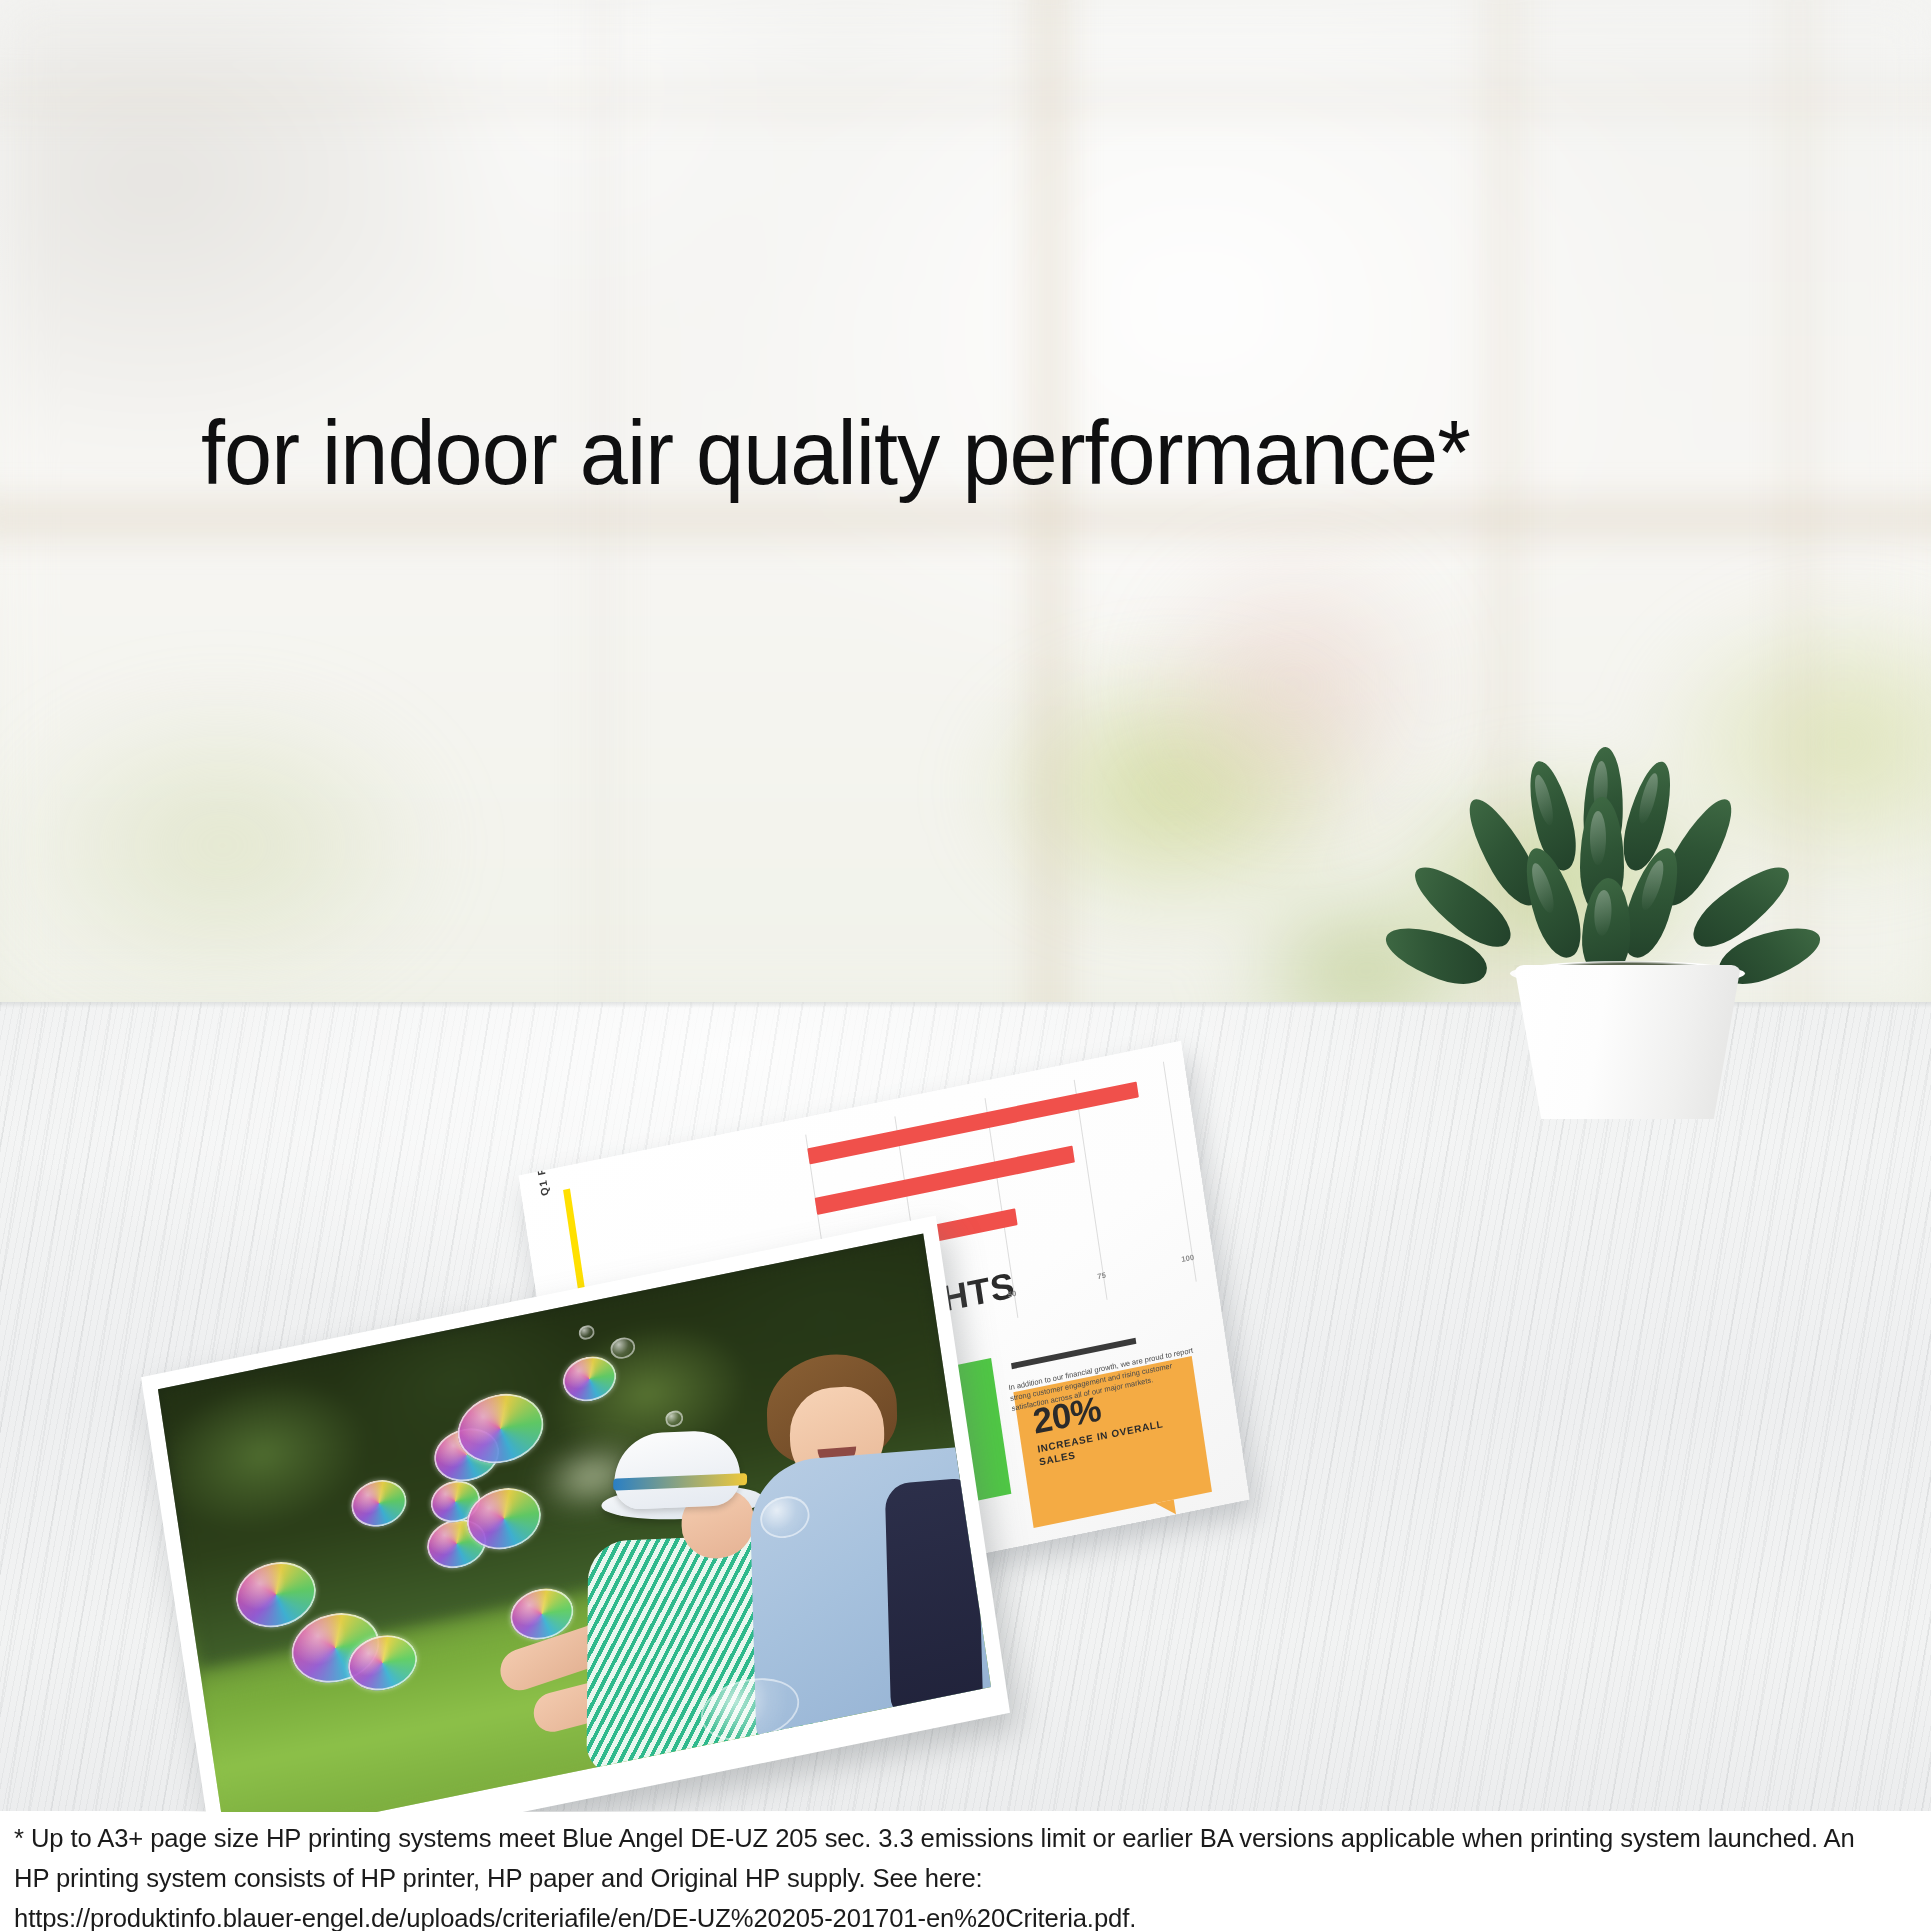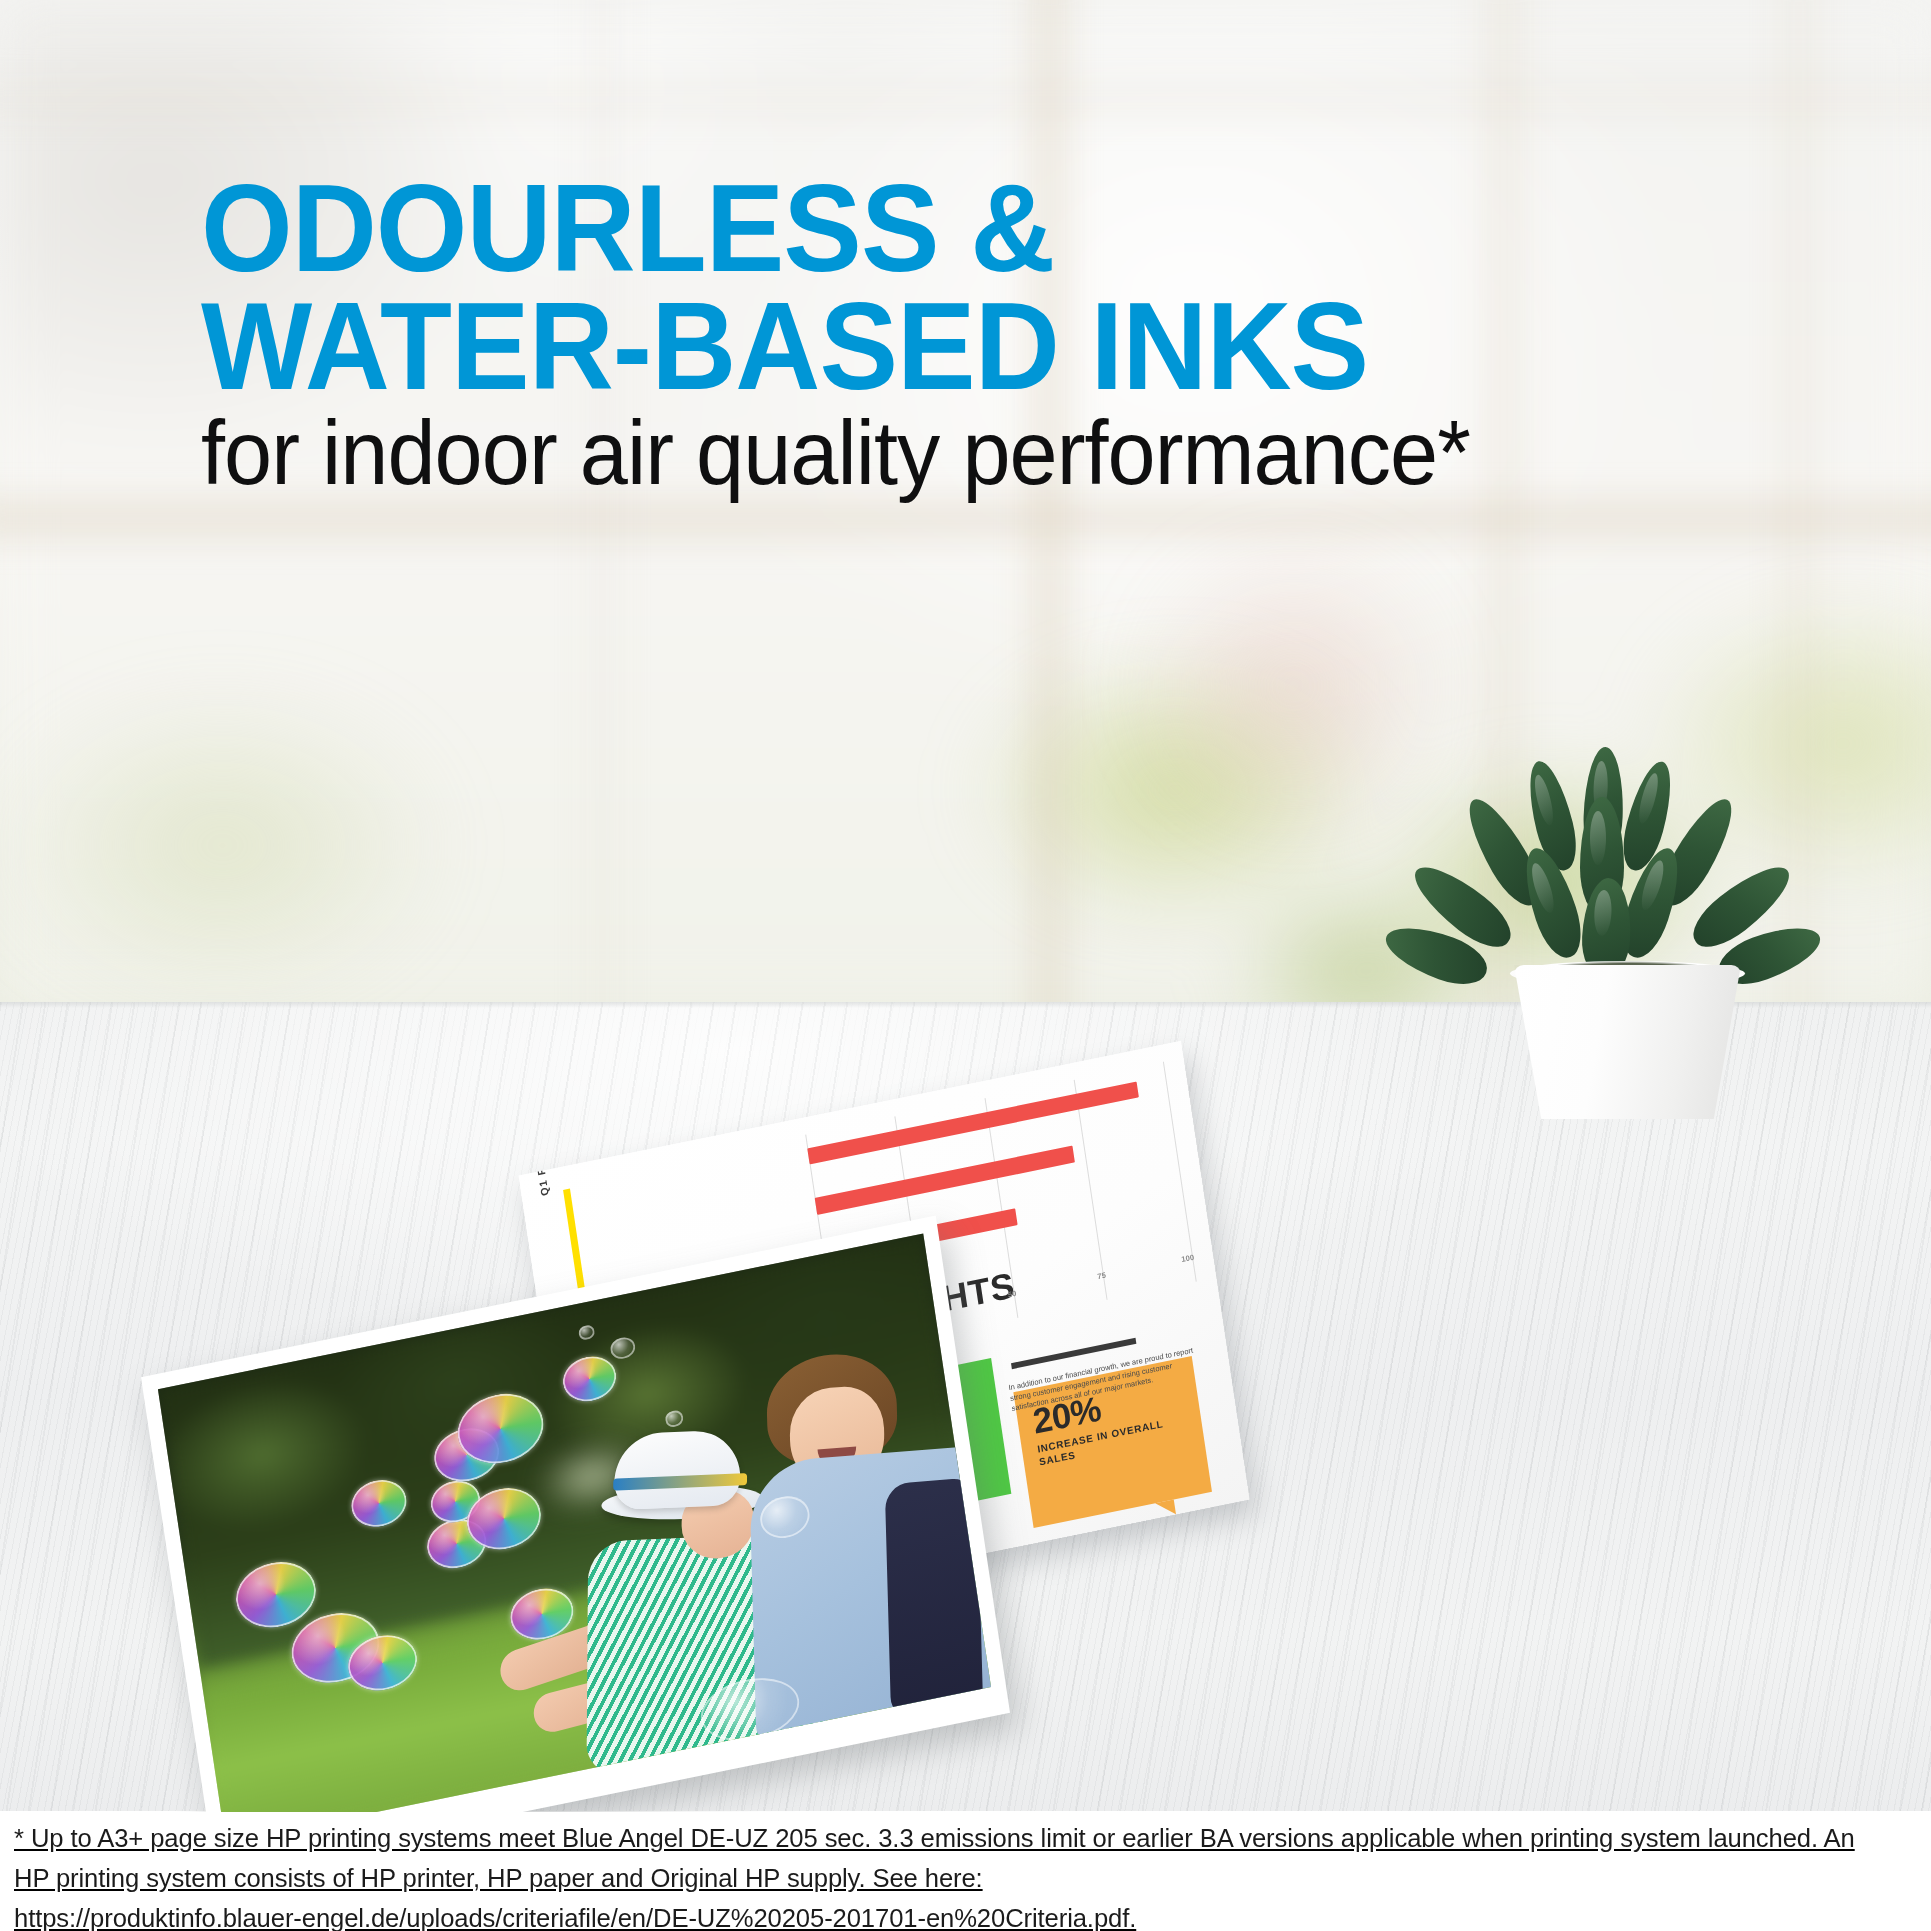--- a/index.html
+++ b/index.html
@@ -181,21 +181,21 @@
   .wm-mouth{ position:absolute; left:643px; top:193px; width:39px; height:19.3px;
              background:#8e4a44; border-radius:0 0 23px 23px; transform:rotate(7deg); }
   .wm-shirt{ position:absolute; left:556px; top:209px; width:319px; height:280px;
              background:linear-gradient(150deg,#b8cde4 0%,#a6c1dd 40%,#8fadd0 100%);
              border-radius:68px 48px 19.3px 19.3px; transform:rotate(7deg); }
   .wm-vest { position:absolute; left:691px; top:243px; width:93px; height:236px;
              background:linear-gradient(170deg,#2c2f4a,#20223a); border-radius:25px; transform:rotate(7deg); }
 
   
   .footnote { position:absolute; left:0; top:1812px; width:1931px; height:119px; background:#ffffff;
-              padding:5.8px 13.5px 0 13.5px;text-decoration:underline; }
+              padding:5.8px 13.5px 0 13.5px; }
   .fn-line { color:#1b1b1b; font-size:26px; line-height:40px; font-weight:300;
              letter-spacing:-0.1px; white-space:nowrap; transform:scaleX(.985); transform-origin:left center; }
 </style>
 </head>
 <body>
 
 <div id="stage">
 
   <div class="bg-scene">
     <div class="bg-wall"></div>
@@ -316,24 +316,20 @@
       <div class="wm-face"></div>
       <div class="wm-mouth"></div>
       <div class="wm-shirt"></div>
       <div class="wm-vest"></div>
 
       <div class="bub pale" style="left:577px; top:230px; width:50px; height:41px;"></div>
       <div class="bub pale" style="left:489px; top:402px; width:100px; height:60px;"></div>
     </div>
   </div>
 
-  <div class="headline">
-    <div class="hl-line">ODOURLESS &amp;</div>
-    <div class="hl-line">WATER-BASED INKS</div>
-  </div>
   <div class="subhead">for indoor air quality performance*</div>
 
   <div class="footnote">
     <div class="fn-line">* Up to A3+ page size HP printing systems meet Blue Angel DE-UZ 205 sec. 3.3 emissions limit or earlier BA versions applicable when printing system launched. An</div>
     <div class="fn-line">HP printing system consists of HP printer, HP paper and Original HP supply. See here:</div>
     <div class="fn-line">https://produktinfo.blauer-engel.de/uploads/criteriafile/en/DE-UZ%20205-201701-en%20Criteria.pdf.</div>
   </div>
 
 </div>
 

